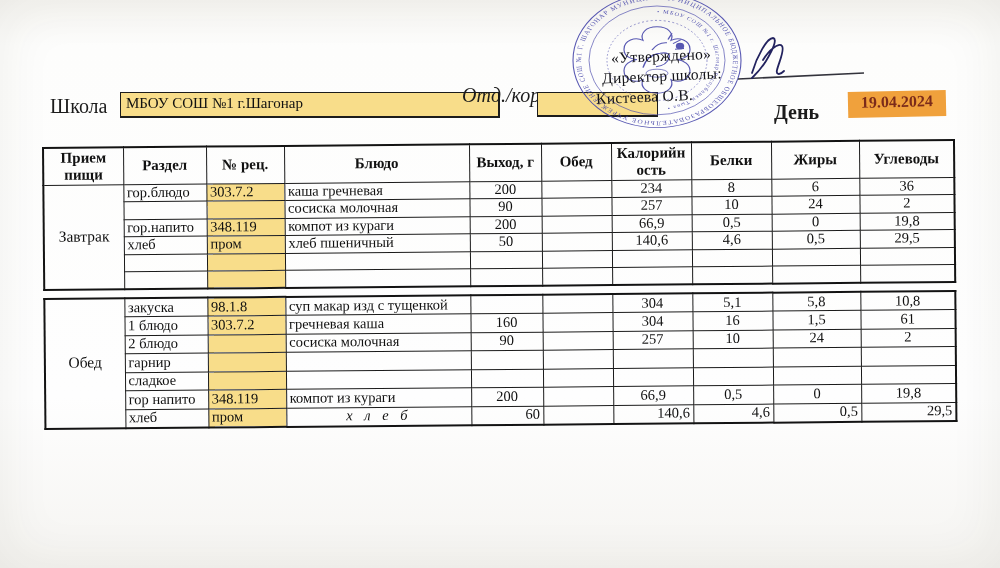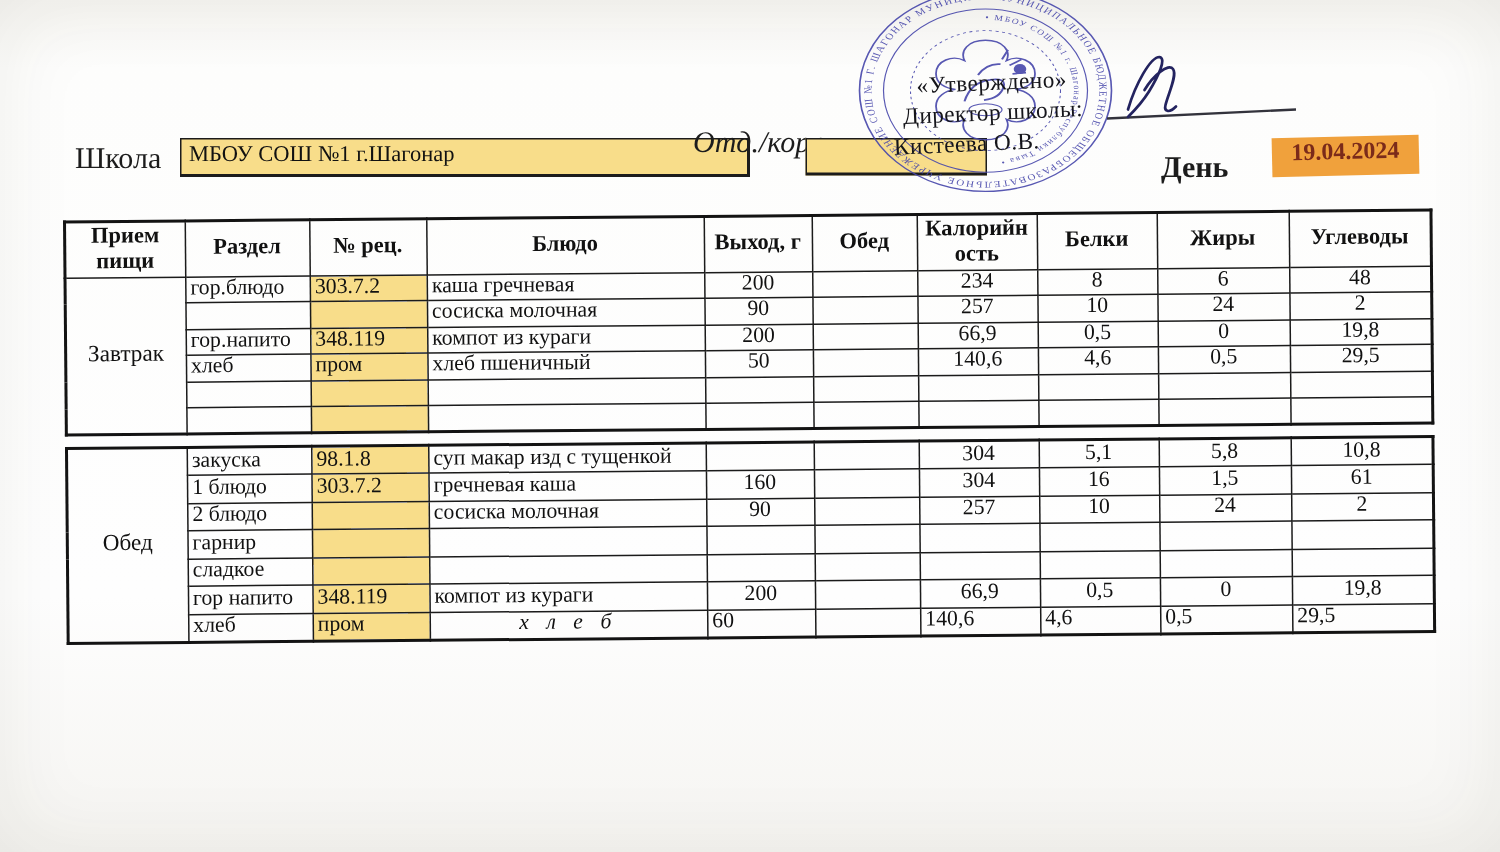--- a/index.html
+++ b/index.html
@@ -31,21 +31,21 @@
   table{border-collapse:collapse;table-layout:fixed;width:911px;background:transparent;}
   .t1,.t2{border:2.2px solid #131313;}
   .t2{margin-top:7px;}
   th,td{border:1.6px solid #1b1b1b;box-sizing:border-box;padding:0 3px;
         font-size:14.5px;line-height:1.08;vertical-align:middle;overflow:hidden;white-space:nowrap;}
   th{font-weight:bold;font-size:15px;text-align:center;white-space:normal;height:37px;padding:0 1px;line-height:1.15;}
   .t1 td{height:17.5px;}
   .t2 td{height:18.5px;}
   td.l{text-align:left;}
   td.c{text-align:center;}
-  td.r{text-align:left;}
+  td.r{text-align:right;}
   td.yellow{background:#f8dd8a;}
   td.meal-cell{text-align:center;font-size:15.5px;background:transparent;white-space:nowrap;}
   td.italic{font-style:italic;letter-spacing:4px;text-align:center;}
 </style>
 </head>
 <body>
 
 <div class="page">
 
   <div class="lab" style="left:50px;top:95px;">Школа</div>
@@ -119,21 +119,21 @@
           <tr>
             <td rowspan="6" class="meal-cell">Завтрак</td>
             <td class="l">гор.блюдо</td>
             <td class="l yellow">303.7.2</td>
             <td class="l">каша гречневая</td>
             <td class="c">200</td>
             <td class="c"></td>
             <td class="c">234</td>
             <td class="c">8</td>
             <td class="c">6</td>
-            <td class="c">48</td>
+            <td class="c">36</td>
           </tr>
           <tr>
             <td class="l"></td>
             <td class="l yellow"></td>
             <td class="l">сосиска молочная</td>
             <td class="c">90</td>
             <td class="c"></td>
             <td class="c">257</td>
             <td class="c">10</td>
             <td class="c">24</td>

